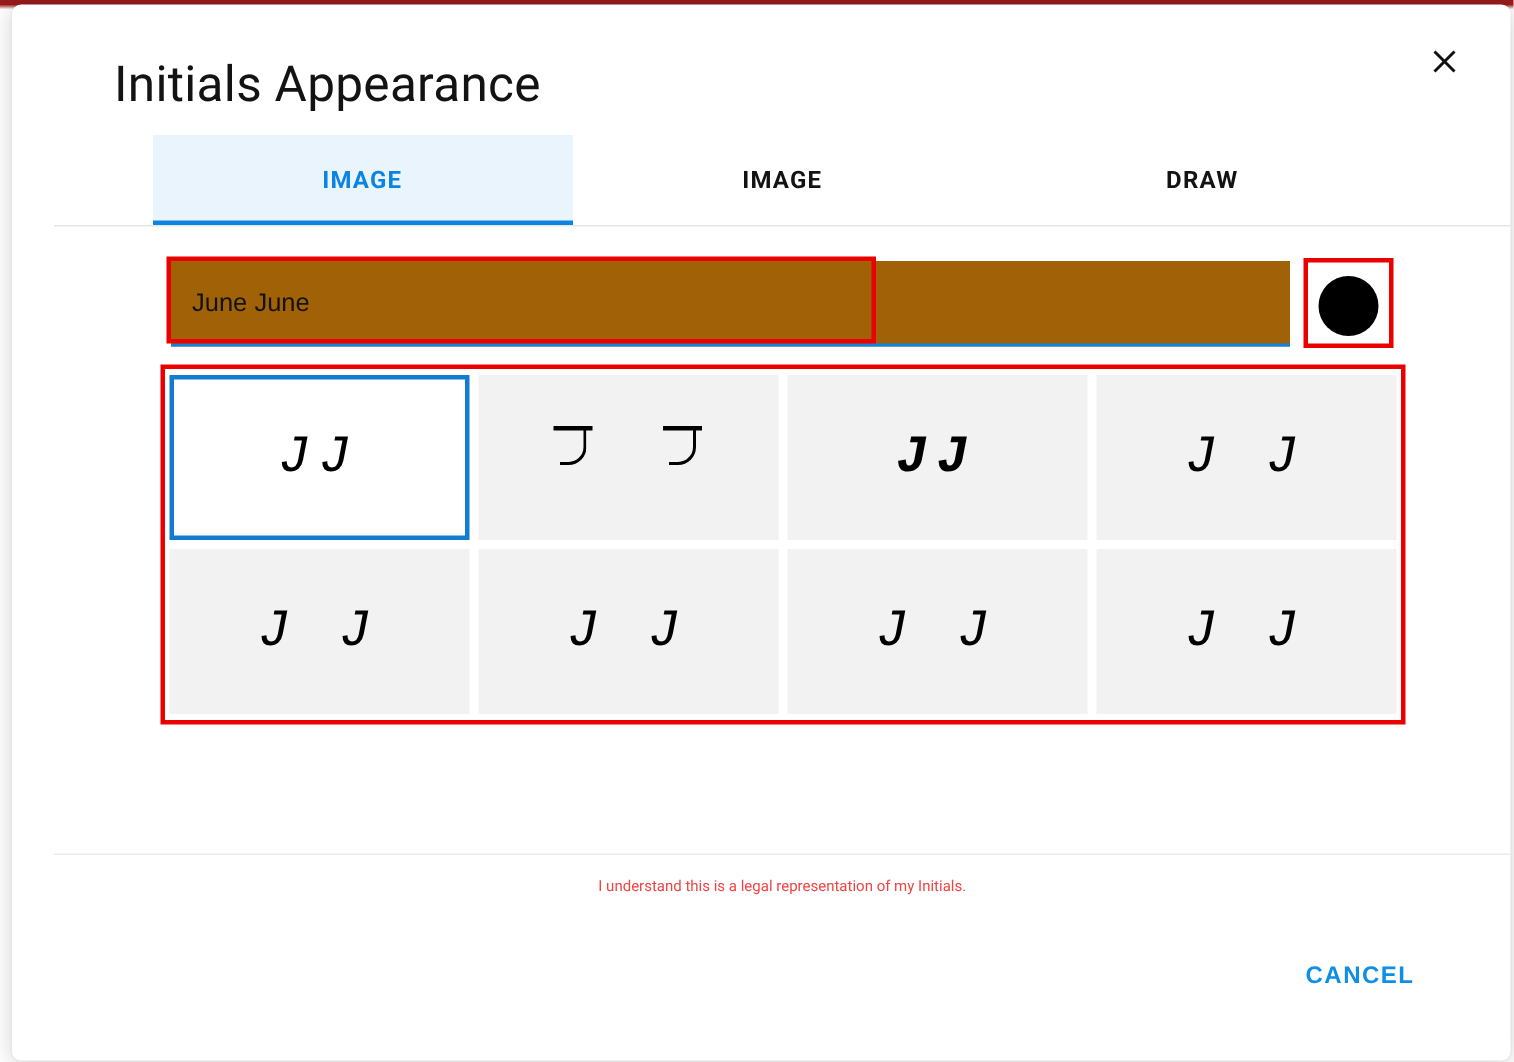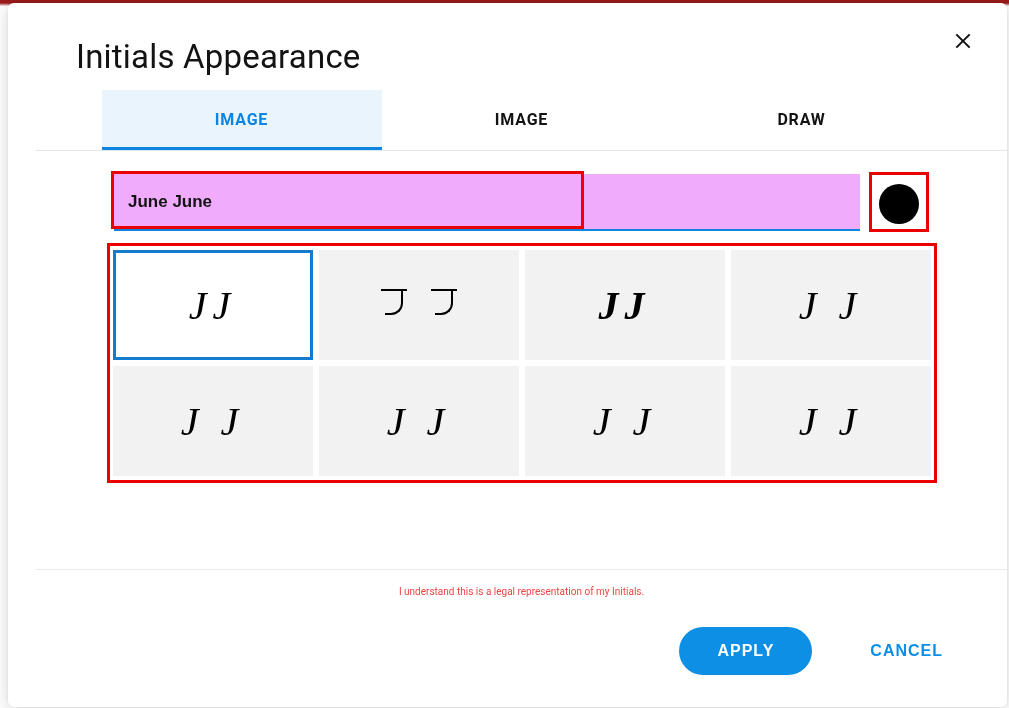--- a/index.html
+++ b/index.html
@@ -87,28 +87,27 @@
     margin: 0 auto;
   }
   .name-wrapper {
     position: relative;
     width: 746px;
     height: 57px;
   }
   .name-input {
     width: 100%;
     height: 100%;
-    background: #f0abfc;
+    background: #a16207;
     border: none;
     border-bottom: 2px solid #0B84E2;
     padding: 0 14px;
     font-size: 17px;
     color: #131313;
     outline: none;
-    font-weight: bold;
   }
   .red-box-input {
     position: absolute;
     left: -3px; top: -3px;
     width: 473px; height: 58px;
     border: 3px solid #EB0000;
     pointer-events: none;
   }
   .color-wrapper {
     position: relative;
@@ -150,25 +149,25 @@
     align-items: center;
     justify-content: center;
     cursor: pointer;
     border: 2px solid transparent;
   }
   .style-card.selected {
     background: #ffffff;
     border: 3px solid #117CD0;
   }
   .style-card .initials {
-    font-size: 40px;
+    font-size: 35px;
     color: #000;
     letter-spacing: 6px;
     font-style: italic;
-    font-family: Liberation Serif, serif;
+    font-family: Liberation Mono, monospace;
   }
   
   .sv1 { font-family: "Brush Script MT", "Lucida Handwriting", cursive; font-size: 44px; letter-spacing: -2px; font-style: italic; }
   .sv2alt { font-family: Georgia, serif; font-size: 30px; font-style: normal; letter-spacing: 18px; }
   .sv2alt .jshape {
     display:inline-block; width:18px; height:24px;
     border-bottom: 2.5px solid #000; border-right: 2.5px solid #000;
     border-bottom-right-radius: 12px;
     position: relative; top:-4px;
   }
@@ -295,17 +294,16 @@
       </div>
       <div class="red-box-styles"></div>
     </div>
 
   </div>
 
   <div class="footer-divider"></div>
   <div class="disclaimer">I understand this is a legal representation of my Initials.</div>
 
   <div class="actions">
-    <button class="btn btn-apply">APPLY</button>
     <button class="btn btn-cancel">CANCEL</button>
   </div>
 
 </div>
 
 </body></html>

